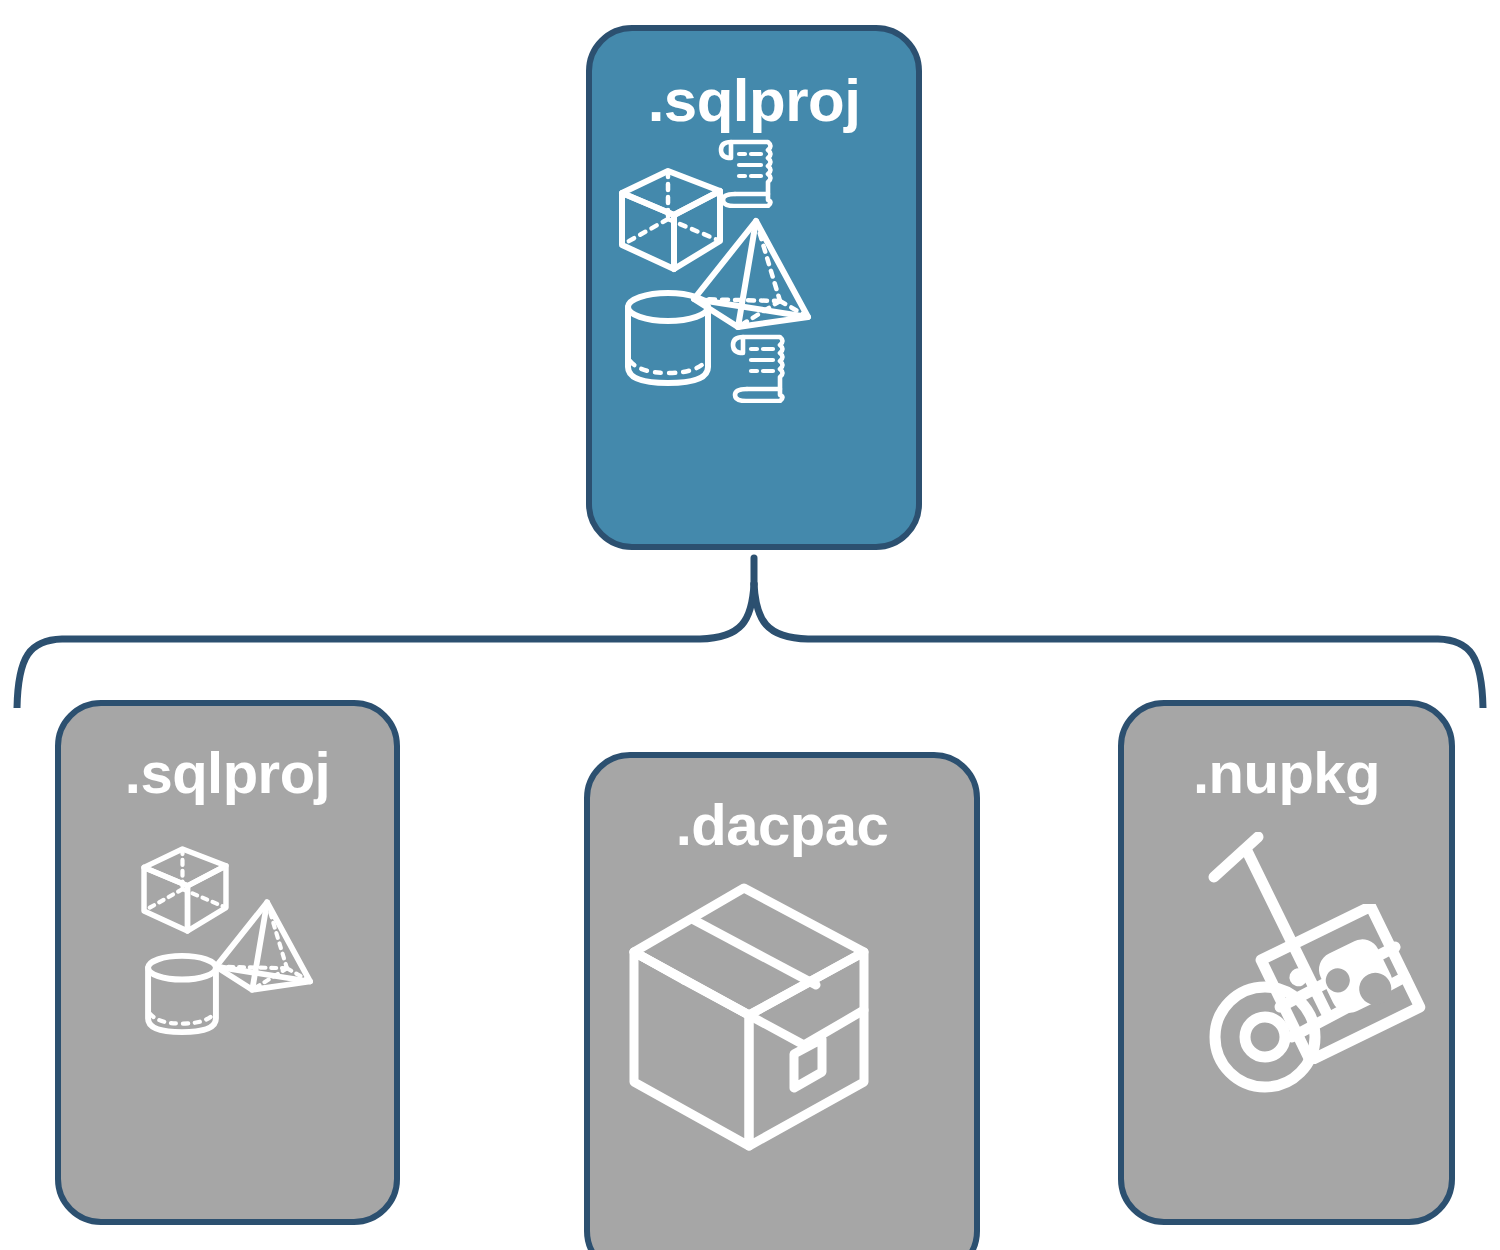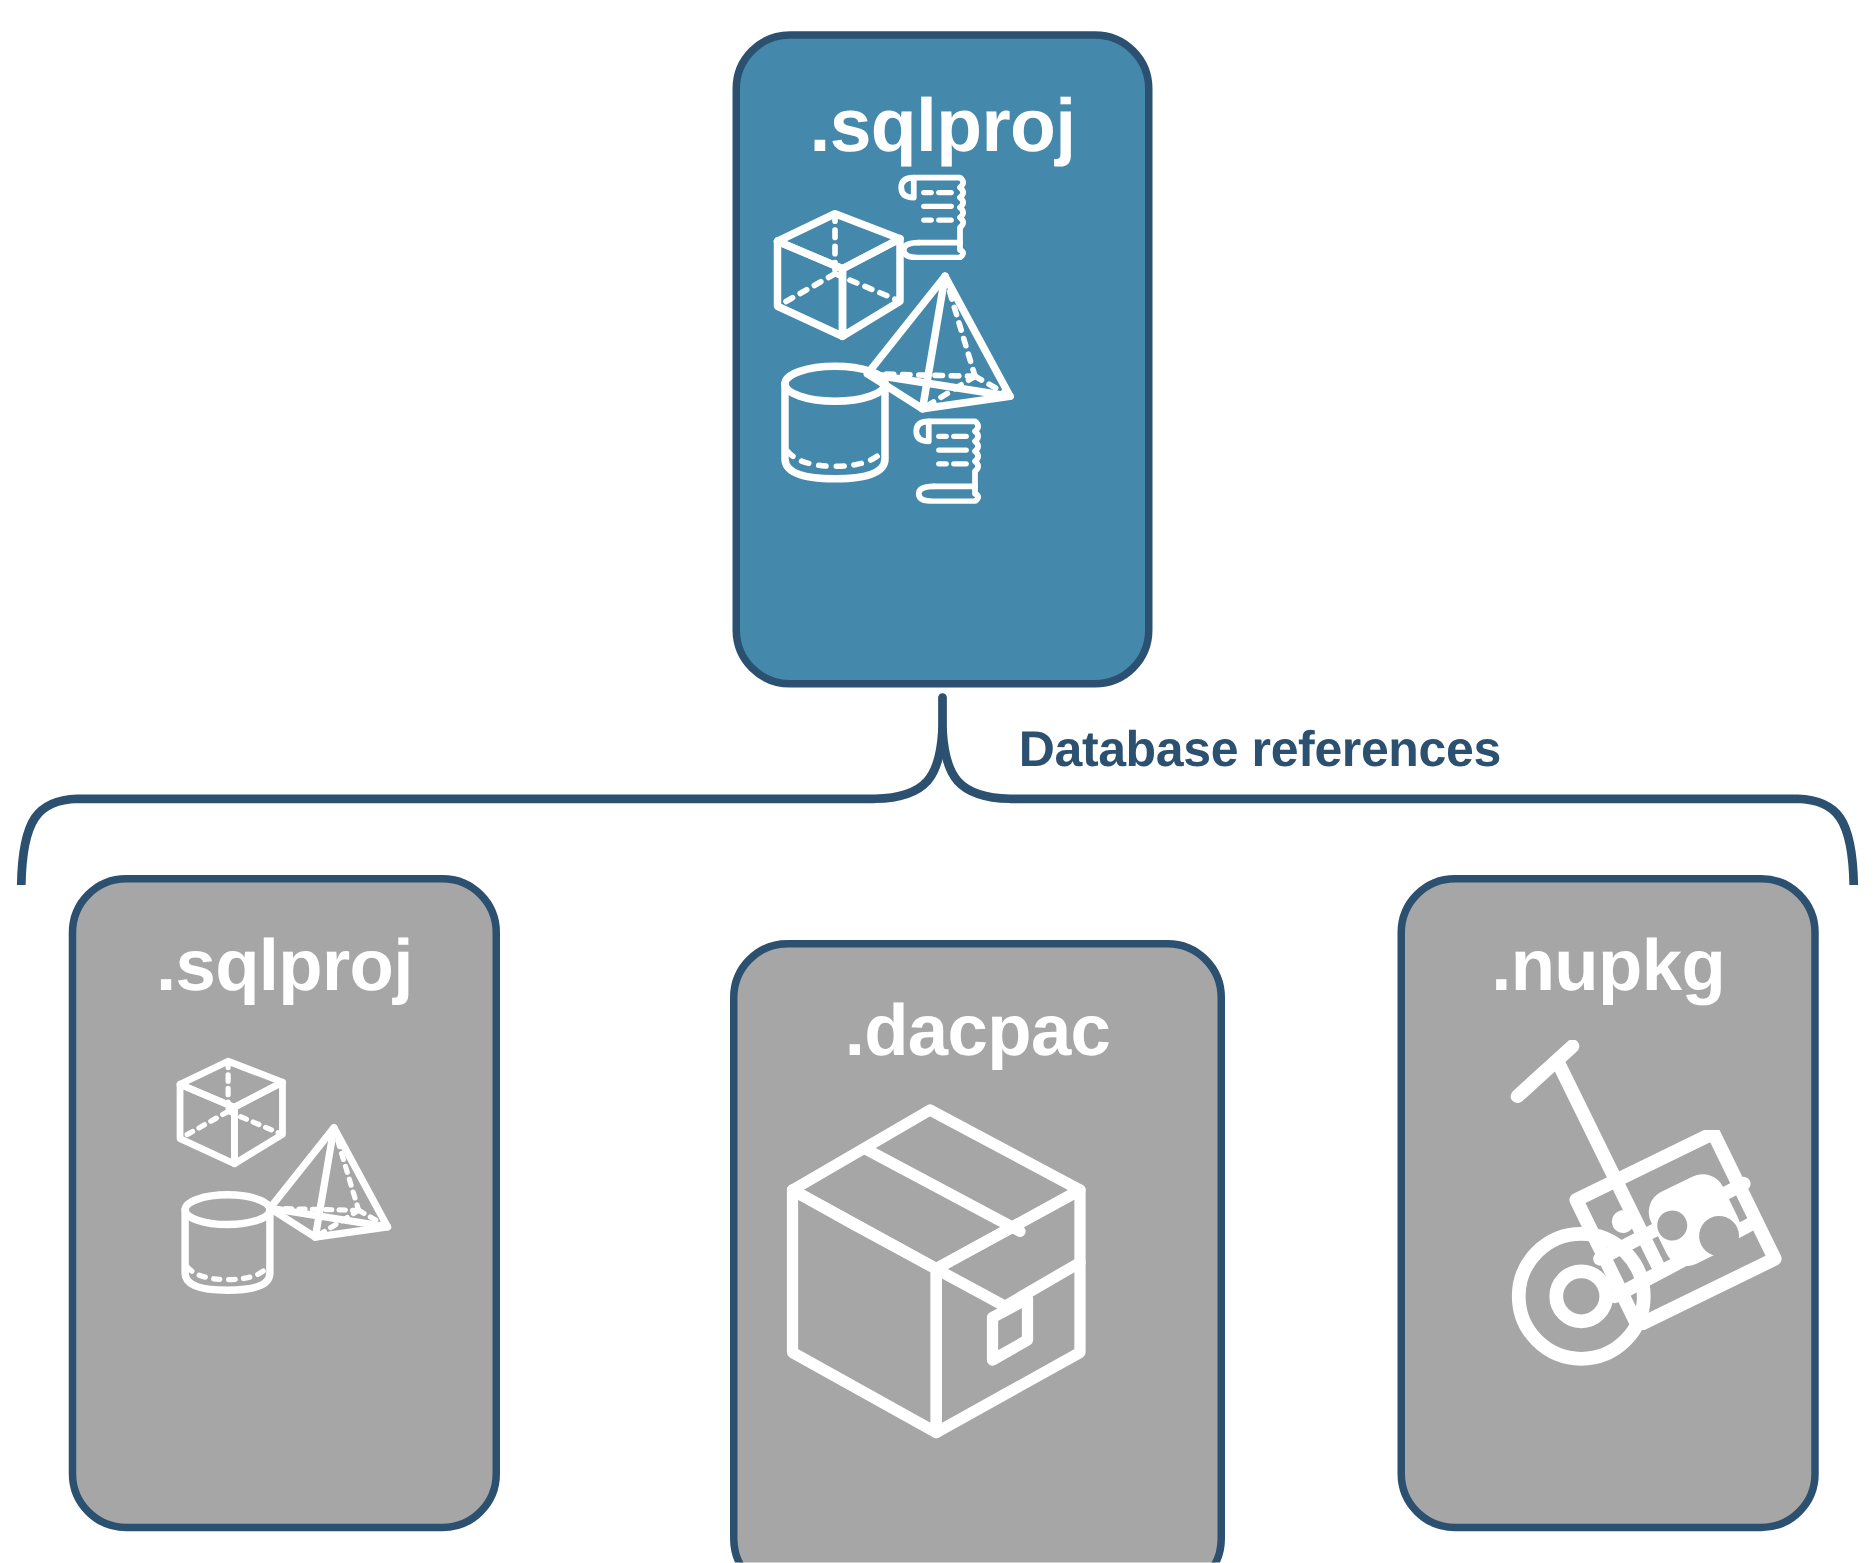--- a/index.html
+++ b/index.html
@@ -195,21 +195,20 @@
   <svg id="brace" viewBox="0 0 1500 160">
     <g fill="none" stroke="#2c5070" stroke-width="7" stroke-linecap="round" stroke-linejoin="round">
 
       <path d="M754 10 L754 36"></path>
 
       <path d="M754 36 C 752 72, 742 90, 700 91 L 62 91 C 30 92, 18 108, 17 160"></path>
 
       <path d="M754 36 C 756 72, 766 90, 808 91 L 1438 91 C 1470 92, 1482 108, 1483 160"></path>
     </g>
   </svg>
-  <div id="brace-label">Database references</div>
 
   <div class="card gray" id="card-sqlproj-ref">
     <div class="card-title">.sqlproj</div>
     <div class="icon-area">
 
       <svg class="icon-svg" style="left:78px; top:42px;" width="92" height="92" viewBox="0 0 110 110">
         <g fill="none" stroke="#ffffff" stroke-width="6.5" stroke-linejoin="round" stroke-linecap="round">
           <path d="M6 28 L52 6 L104 26 L58 50 Z"></path>
           <path d="M6 28 L6 80 L58 104 L58 50 Z"></path>
           <path d="M58 50 L104 26 L104 76 L58 104 Z"></path>

